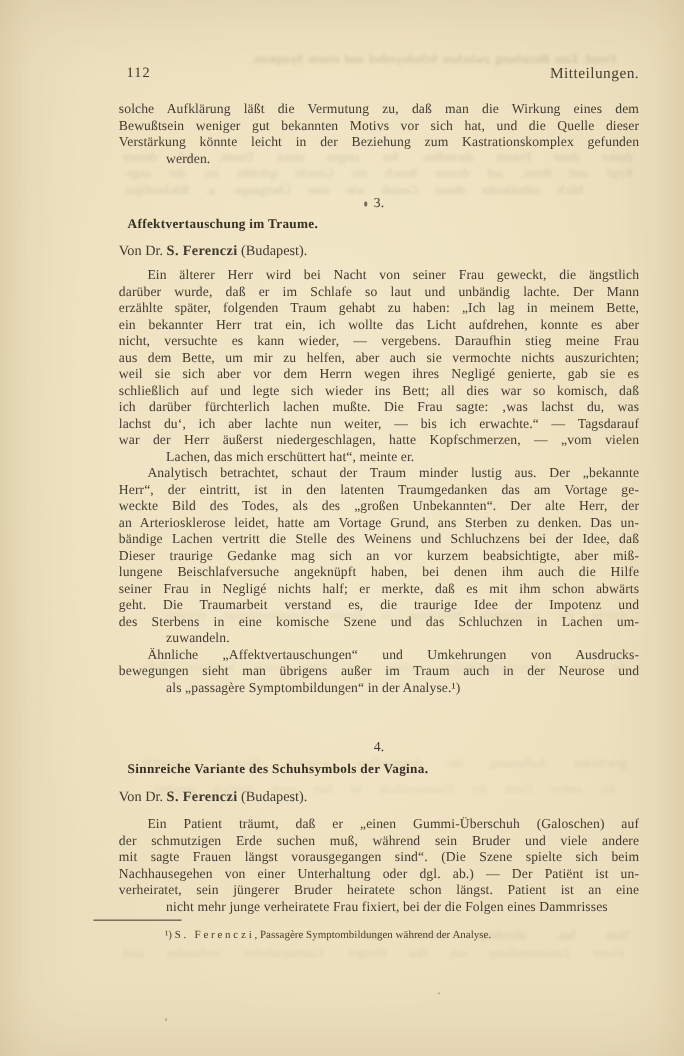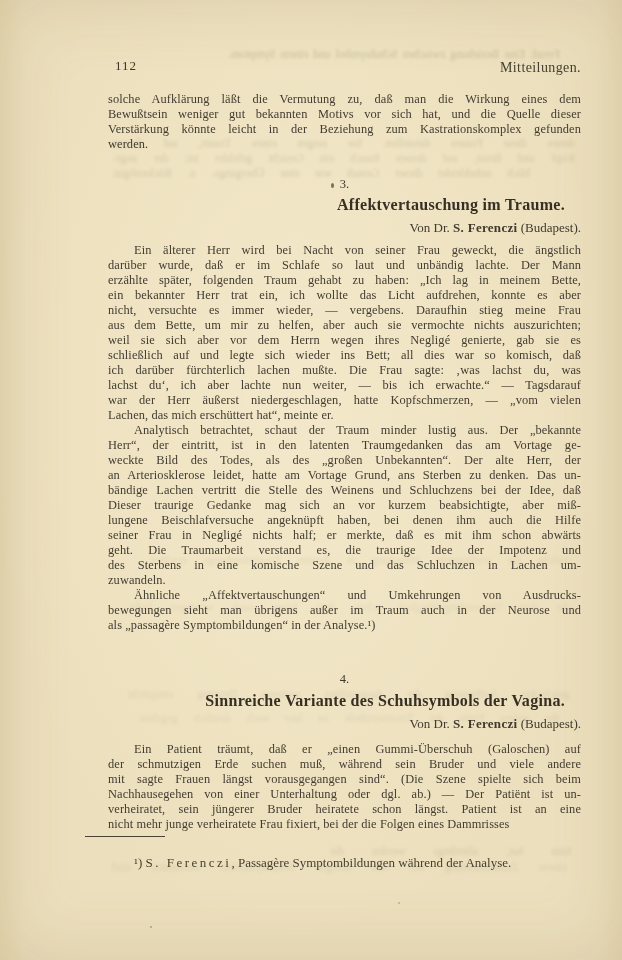--- a/index.html
+++ b/index.html
@@ -42,40 +42,40 @@
   
   .running-head { position: absolute; top: 58px; left: 108px; width: 473px; height: 20px; }
   .page-number { position: absolute; left: 7px; top: 0; font-size: 13px; letter-spacing: 1px; color: #3c362b; }
   .head-title { position: absolute; left: 0; right: 0; top: 2px; text-align: right; font-size: 14px; letter-spacing: .4px; padding-left: 32px; color: #45402f; }
 
   .col { position: absolute; left: 108px; width: 473px; }
   .tline {
     font-size: 12.4px; line-height: 15px; letter-spacing: .1px;
     text-align: justify; text-align-last: justify; white-space: nowrap;
   }
-  .tline-last { text-align-last: left; }
+  .tline-last { text-align-last: left; margin-left: 43px; }
   .tline-indent { padding-left: 26px; }
 
   .intro      { top: 92px; }
   .sec3-body  { top: 243px; }
   .sec4-body  { top: 742px; }
 
   .sec-number { position: absolute; left: 108px; width: 473px; text-align: center; font-size: 12.5px; color: #3e382c; }
   .sec3-number { top: 177px; }
   .sec4-number { top: 672px; }
-  .sec-title  { position: absolute; left: 92px; width: 473px; text-align: right; font-weight: bold; font-size: 16px; letter-spacing: .3px; color: #362f24; }
+  .sec-title  { position: absolute; left: 116px; width: 473px; text-align: left; font-weight: bold; font-size: 12px; letter-spacing: .3px; color: #362f24; }
   .sec3-title { top: 196px; }
   .sec4-title { top: 692px; }
-  .byline     { position: absolute; left: 108px; width: 473px; text-align: right; font-size: 13px; color: #403a2e; }
+  .byline     { position: absolute; left: 108px; width: 473px; text-align: left; font-size: 13px; color: #403a2e; }
   .sec3-byline { top: 220px; }
   .sec4-byline { top: 716px; }
   .byline b   { font-weight: bold; letter-spacing: .3px; }
 
   .footnote-rule { position: absolute; top: 836px; left: 85px; width: 80px; height: 1px; background: #4a4335; }
-  .footnote { position: absolute; top: 845px; left: 108px; width: 473px; font-size: 13px; color: #453f31; margin-top: 10px; }
+  .footnote { position: absolute; top: 845px; left: 124px; width: 473px; font-size: 10px; color: #453f31; }
   .footnote .fn-indent { padding-left: 26px; }
   .fn-author { letter-spacing: 2.5px; }
 </style>
 </head>
 <body>
 
 <div class="page">
 
   <div class="ghost-layer">
       <div class="ghost-line">Freud: Eine Beziehung zwischen Schuhsymbol und einem Symptom.</div>
@@ -109,21 +109,21 @@
   <div class="sec-number sec3-number">3.</div>
   <div class="sec-title sec3-title">Affektvertauschung im Traume.</div>
   <div class="byline sec3-byline"><span>Von Dr. </span><b>S. Ferenczi</b><span> (Budapest).</span></div>
 
   <div class="col sec3-body">
     <div>
         <div class="tline tline-indent">Ein älterer Herr wird bei Nacht von seiner Frau geweckt, die ängstlich</div>
         <div class="tline">darüber wurde, daß er im Schlafe so laut und unbändig lachte.  Der Mann</div>
         <div class="tline">erzählte später, folgenden Traum gehabt zu haben: „Ich lag in meinem Bette,</div>
         <div class="tline">ein bekannter Herr trat ein, ich wollte das Licht aufdrehen, konnte es aber</div>
-        <div class="tline">nicht, versuchte es immer wieder, — vergebens.  Daraufhin stieg meine Frau</div>
+        <div class="tline">nicht, versuchte es kann wieder, — vergebens.  Daraufhin stieg meine Frau</div>
         <div class="tline">aus dem Bette, um mir zu helfen, aber auch sie vermochte nichts auszurichten;</div>
         <div class="tline">weil sie sich aber vor dem Herrn wegen ihres Negligé genierte, gab sie es</div>
         <div class="tline">schließlich auf und legte sich wieder ins Bett; all dies war so komisch, daß</div>
         <div class="tline">ich darüber fürchterlich lachen mußte.  Die Frau sagte: ‚was lachst du, was</div>
         <div class="tline">lachst du‘, ich aber lachte nun weiter, — bis ich erwachte.“ — Tagsdarauf</div>
         <div class="tline">war der Herr äußerst niedergeschlagen, hatte Kopfschmerzen, — „vom vielen</div>
         <div class="tline tline-last">Lachen, das mich erschüttert hat“, meinte er.</div>
       </div>
     <div>
         <div class="tline tline-indent">Analytisch betrachtet, schaut der Traum minder lustig aus.  Der „bekannte</div>

